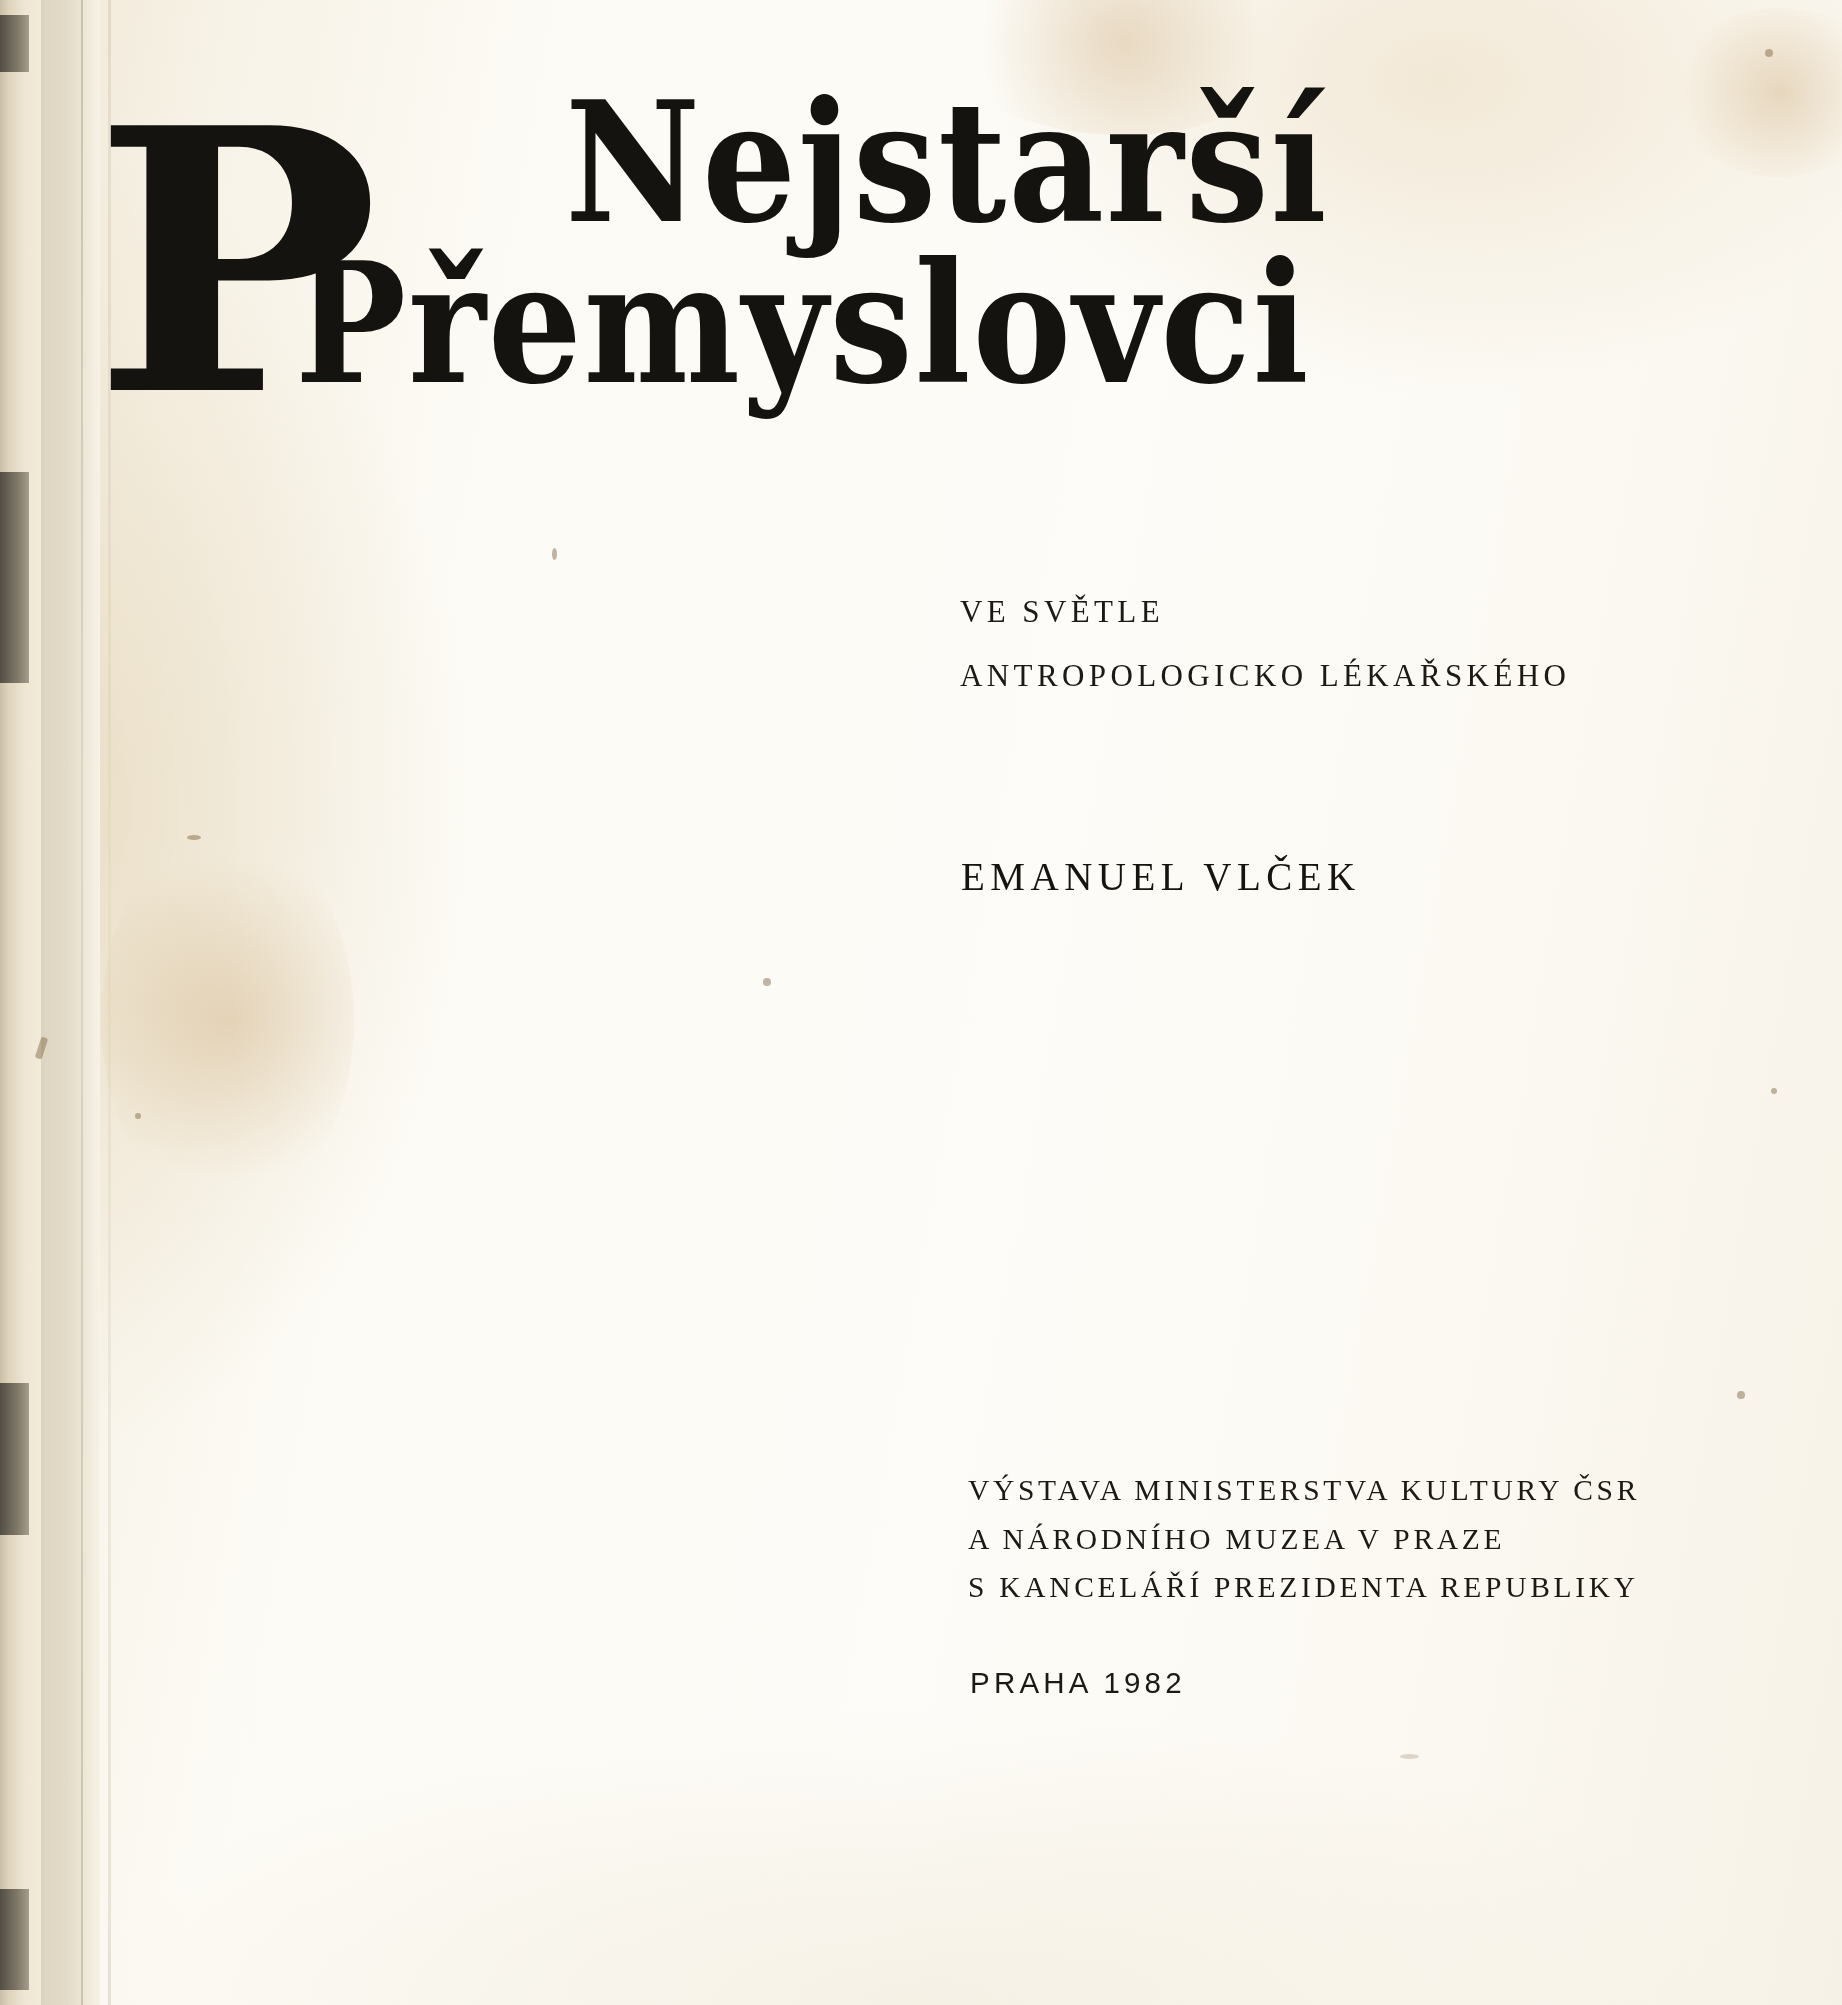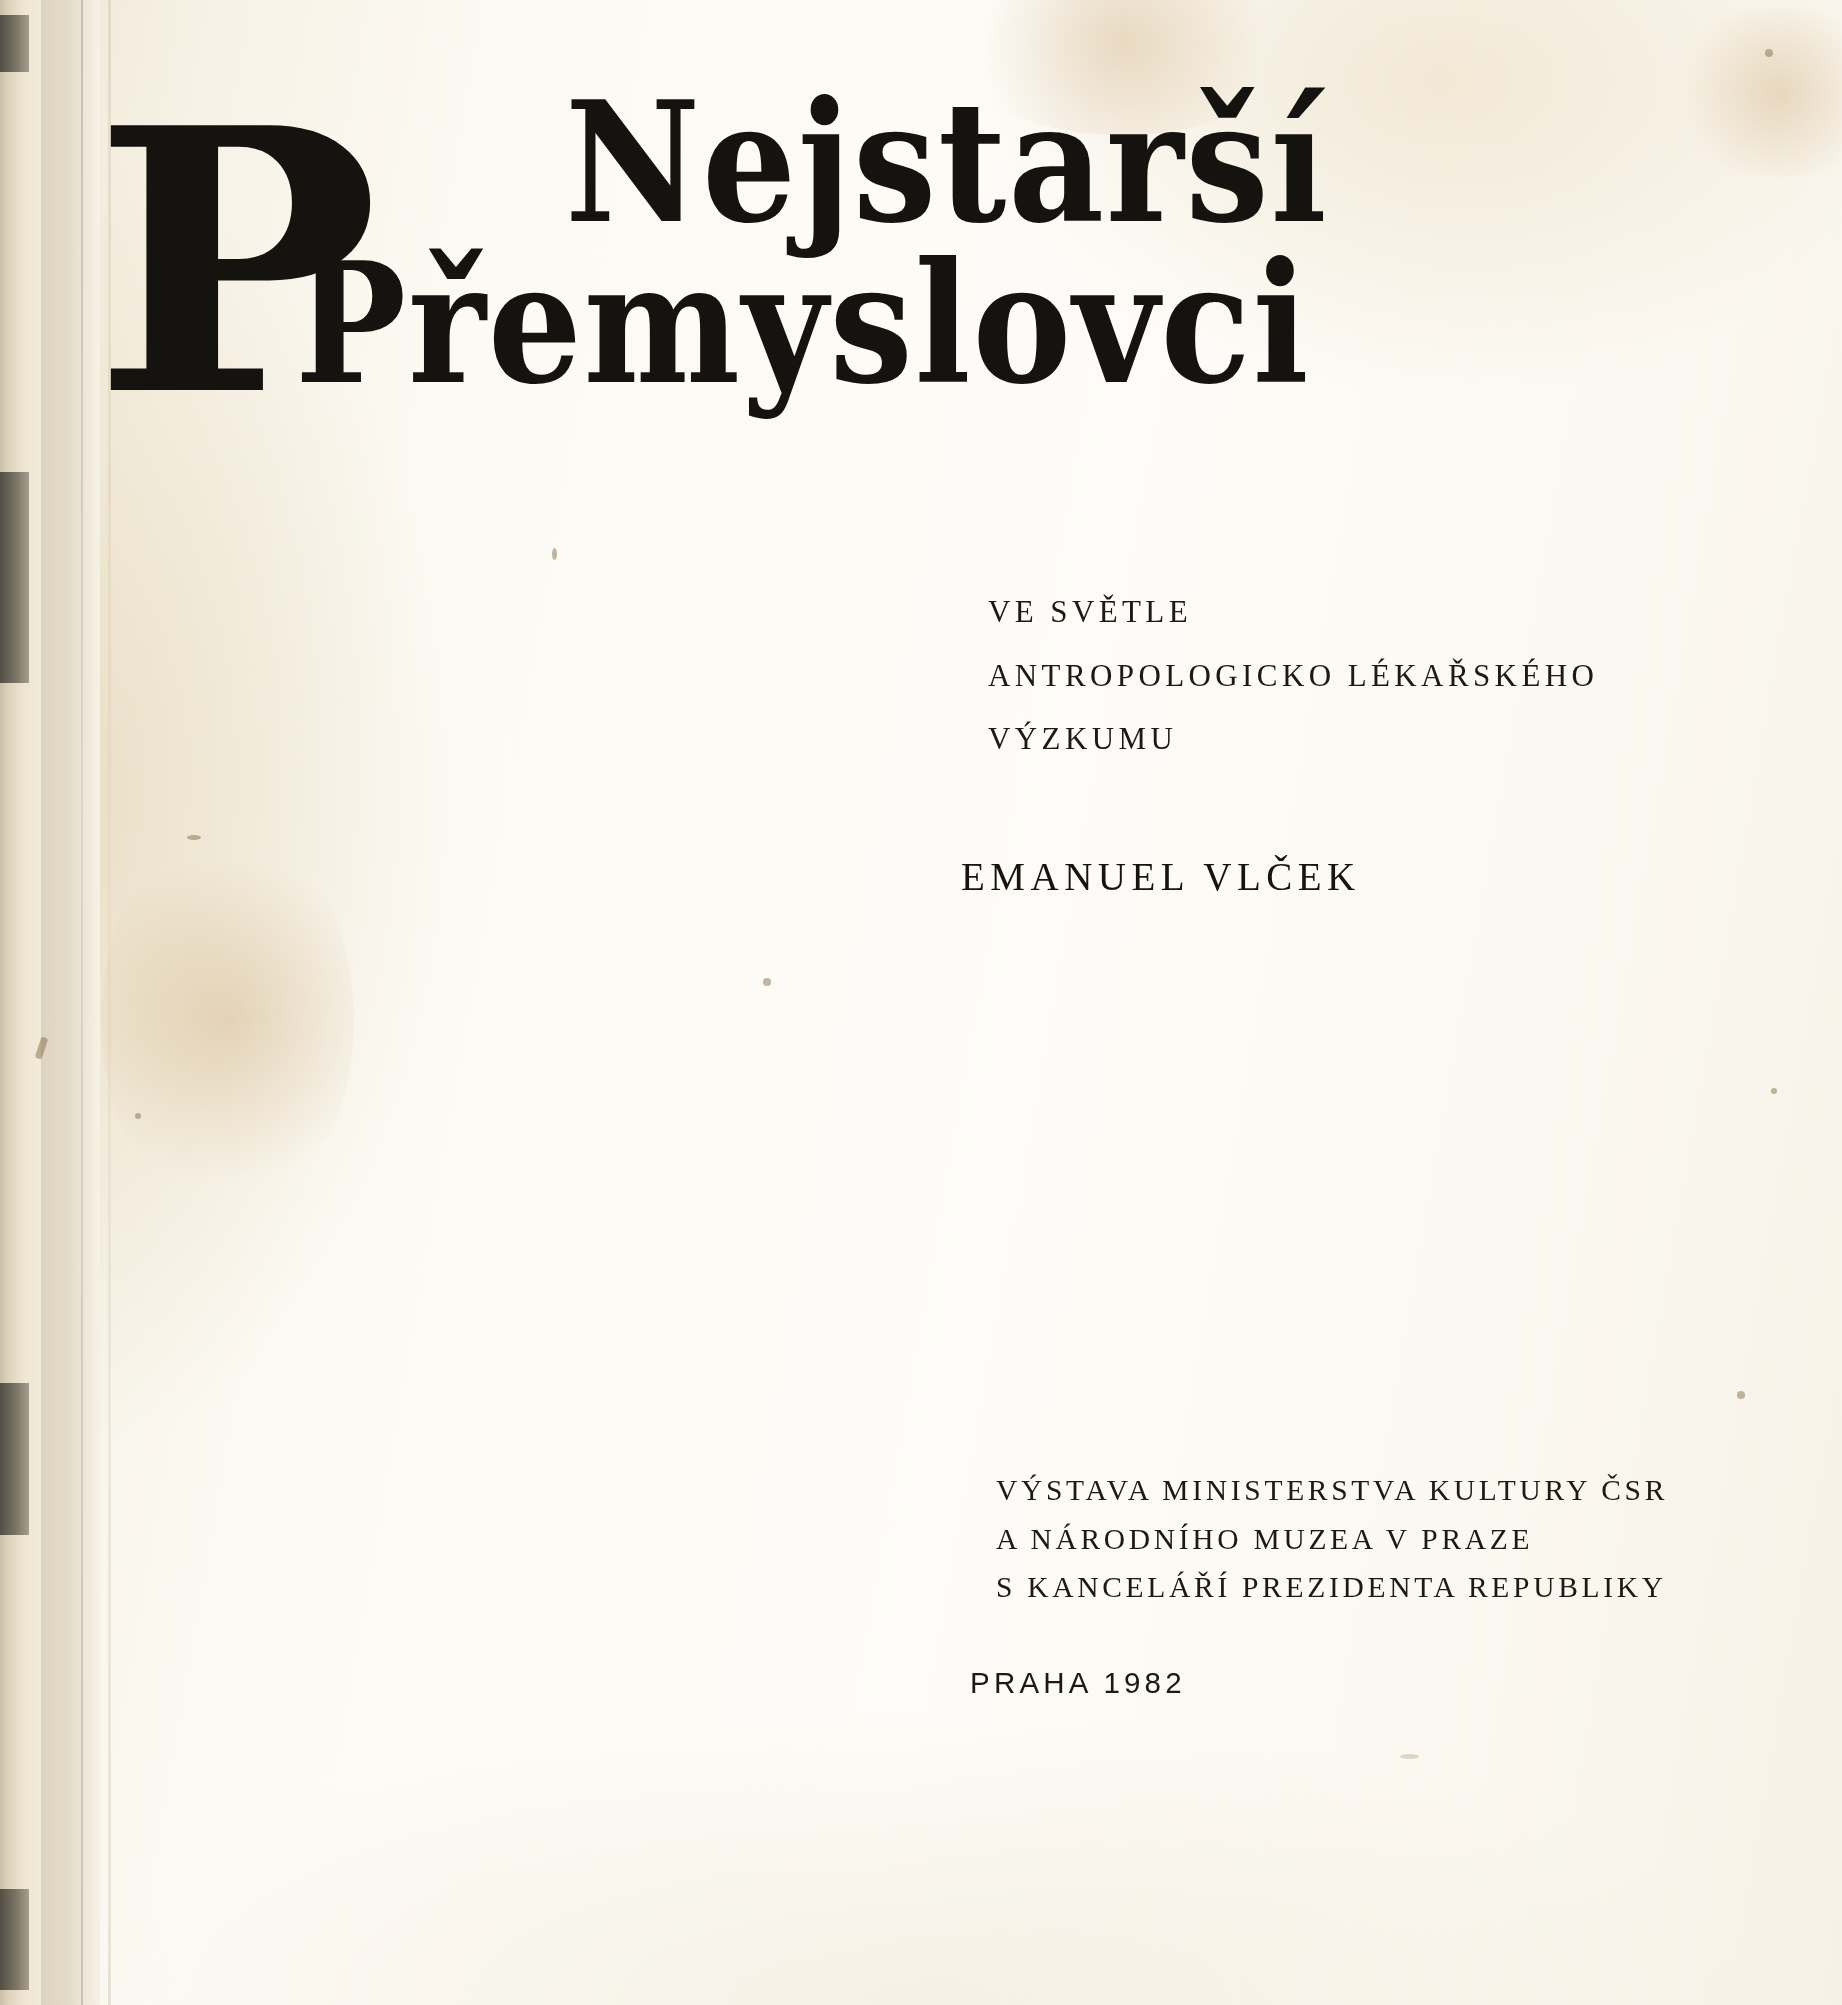--- a/index.html
+++ b/index.html
@@ -173,21 +173,21 @@
     position: absolute;
     left: 970px;
     top: 1666px;
     font-family: Liberation Sans, sans-serif;
     font-size: 29.5px;
     letter-spacing: 4.2px;
     color: #1d1a16;
     text-transform: uppercase;
   }
 
-  .imprint div, .subtitle div { white-space: nowrap; margin-left: 28px; }
+  .imprint div, .subtitle div { white-space: nowrap; }
 </style>
 </head>
 <body>
 
 <div class="page">
 
   <div class="scan-edge">
     <div class="binding-notch notch-1"></div>
     <div class="binding-notch notch-2"></div>
     <div class="binding-notch notch-3"></div>
@@ -212,21 +212,20 @@
 
   <div class="title-block">
     <div class="drop-p">P</div>
     <div class="title-line title-line-1">Nejstarší</div>
     <div class="title-line title-line-2">Přemyslovci</div>
   </div>
 
   <div class="subtitle">
     <div>Ve světle</div>
     <div>antropologicko lékařského</div>
-    <div>výzkumu</div>
   </div>
 
   <div class="author">Emanuel Vlček</div>
 
   <div class="imprint">
     <div>Výstava ministerstva kultury ČSR</div>
     <div>a Národního muzea v Praze</div>
     <div>s Kanceláří prezidenta republiky</div>
   </div>
 

